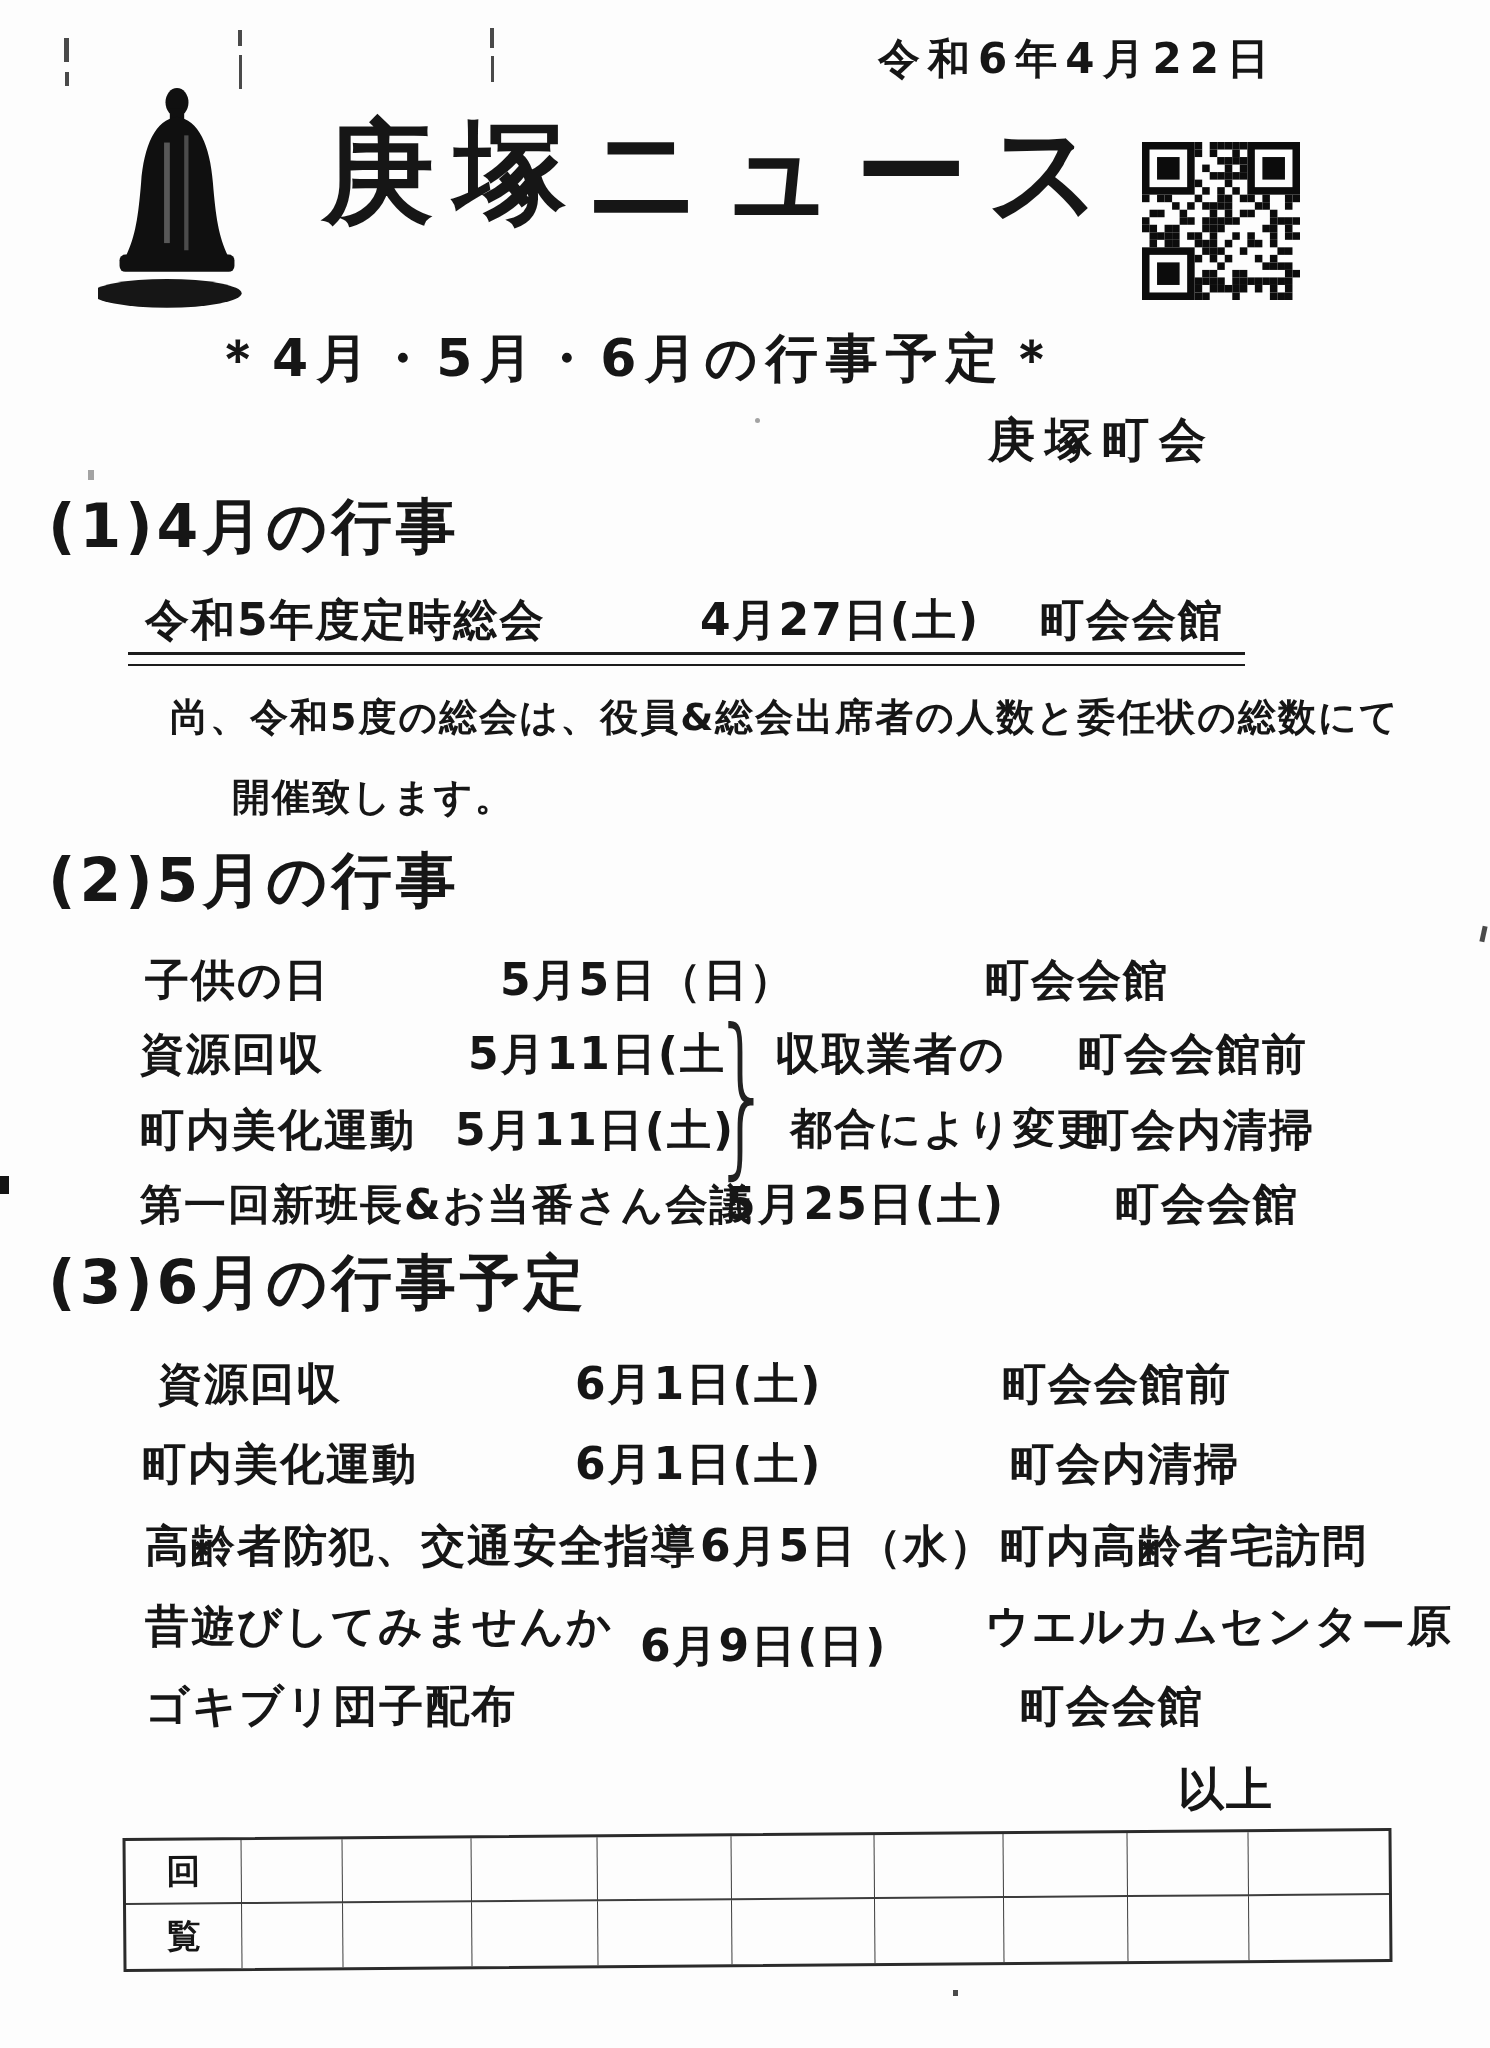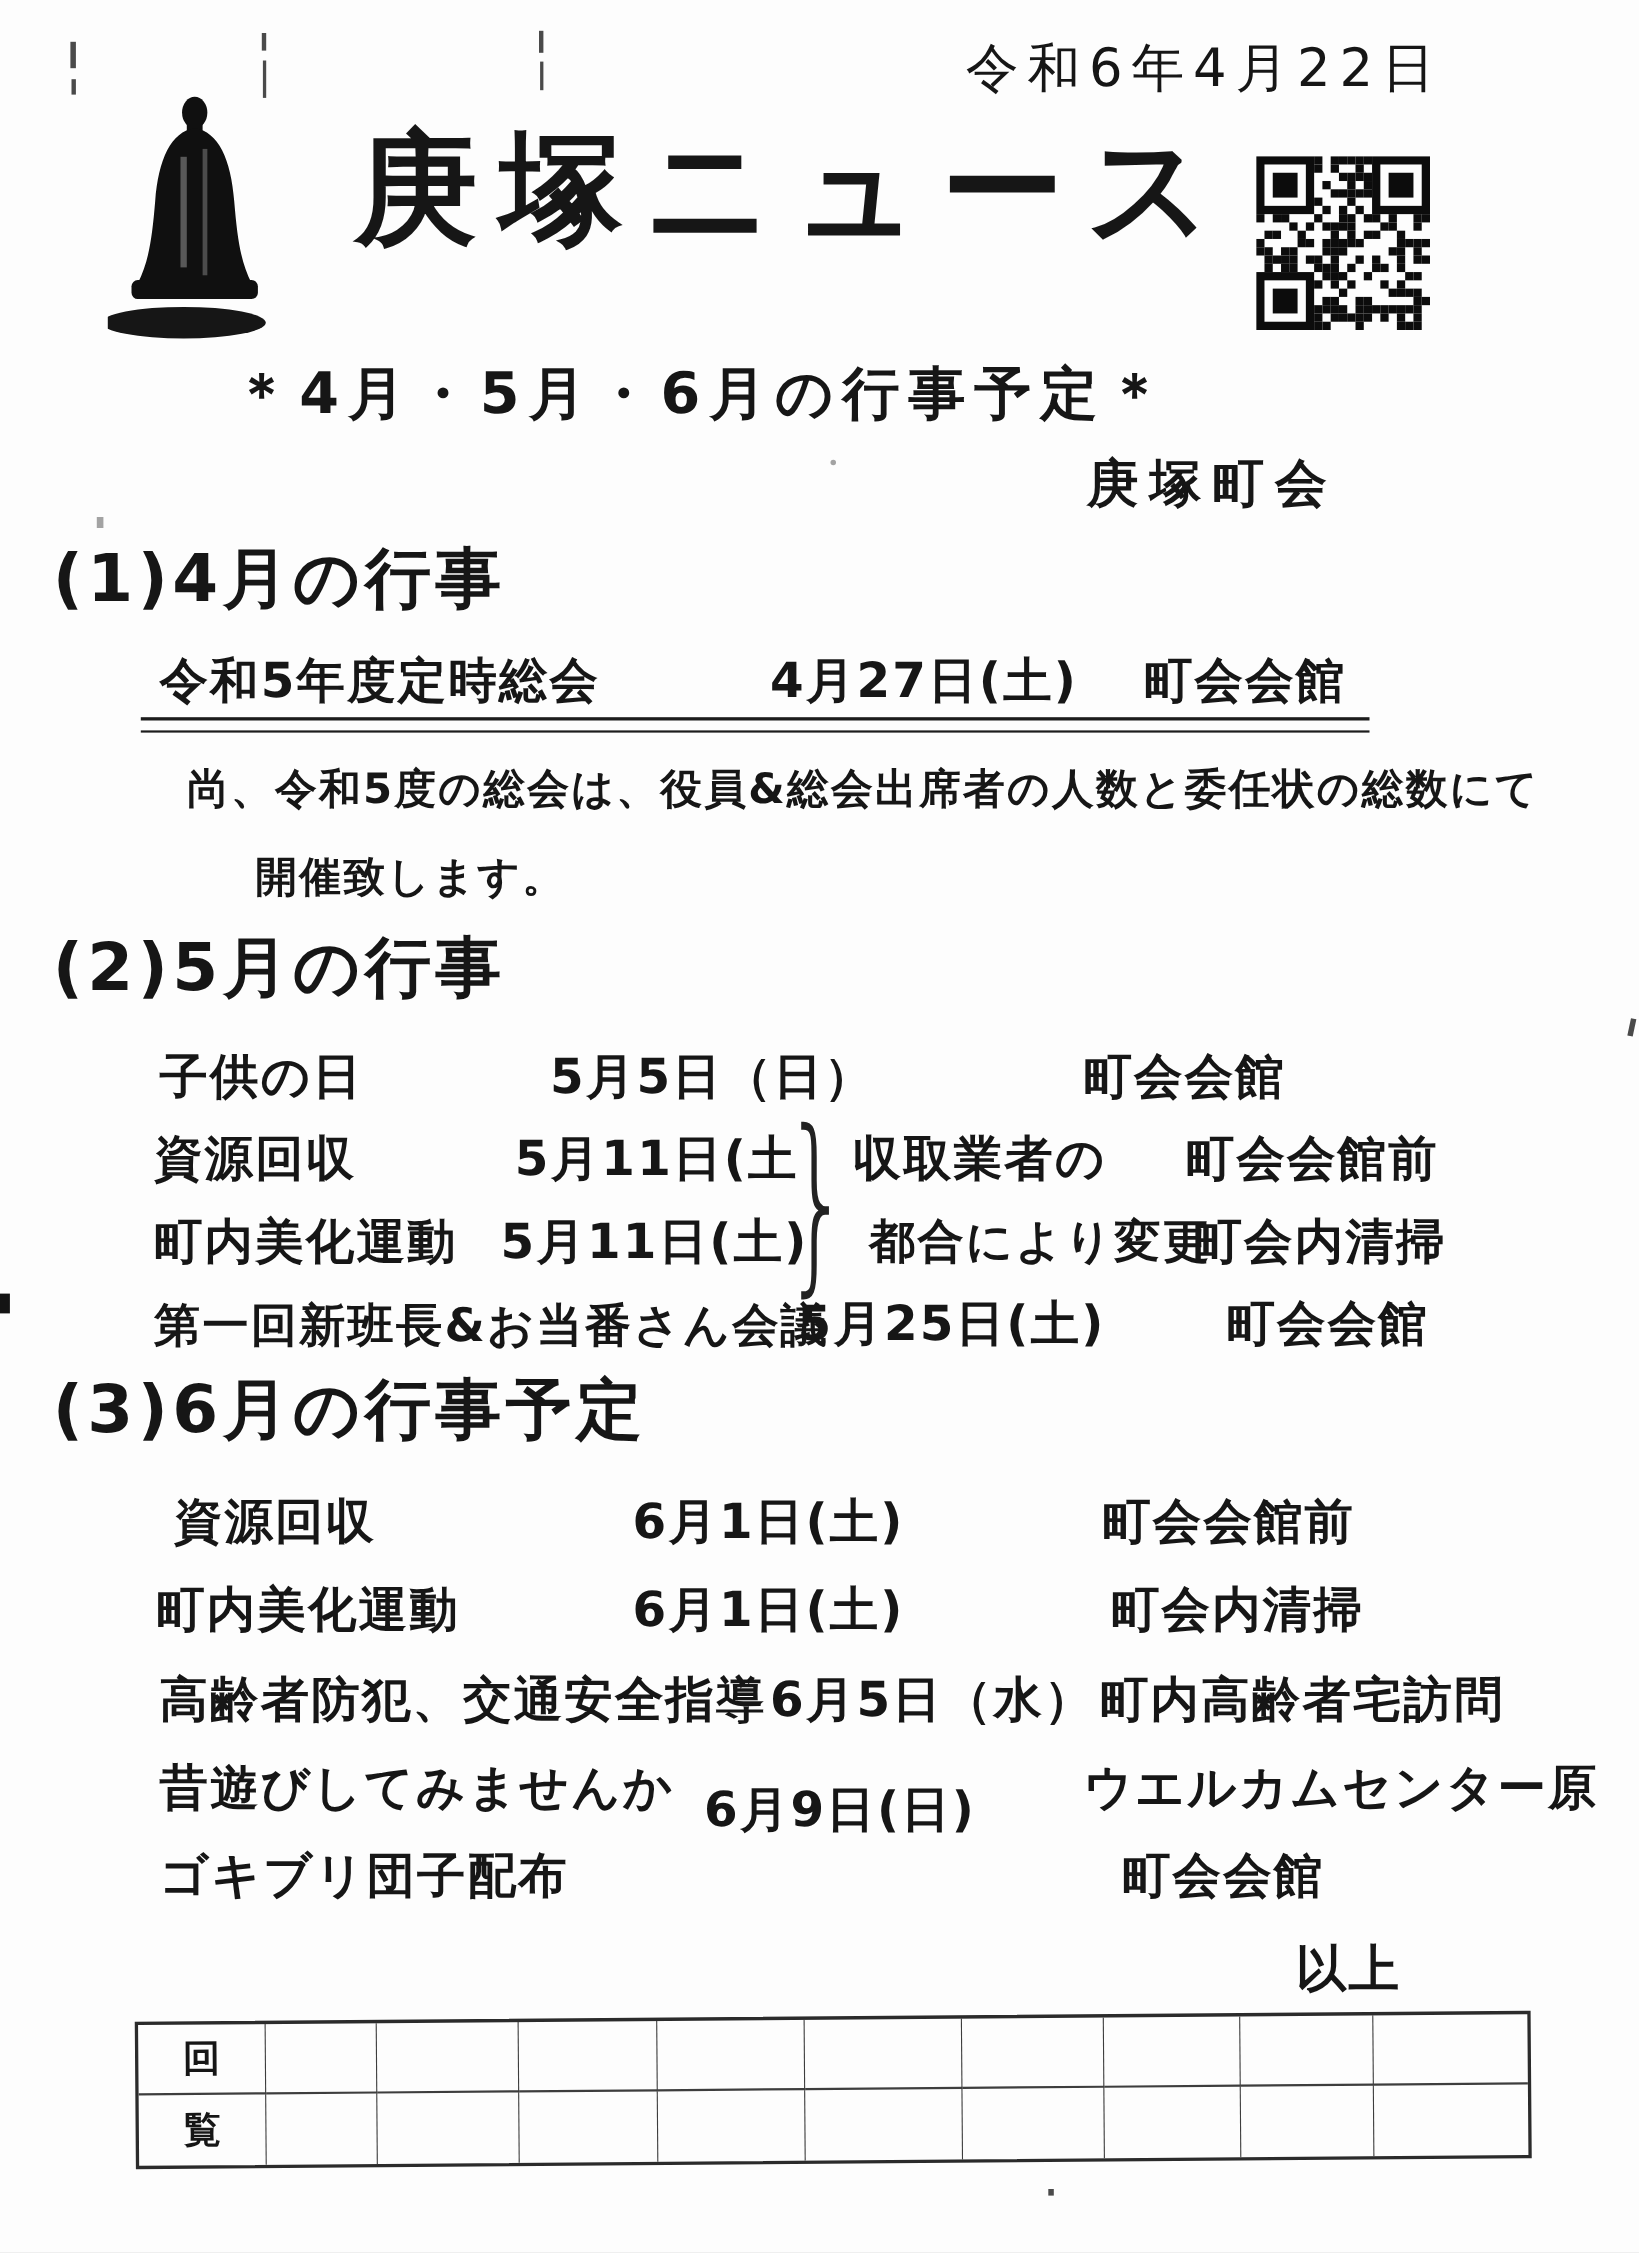--- a/index.html
+++ b/index.html
@@ -4,21 +4,21 @@
 <style>
   html,body{margin:0;padding:0;background:#d9d9d9;}
   .page{
     position:relative;width:1490px;height:2048px;margin:0 auto;
     background:#fdfdfd;color:#161616;
     font-family:"DejaVu Sans",sans-serif;overflow:hidden;
   }
   .abs{position:absolute;line-height:1;white-space:nowrap;}
   .artifact{position:absolute;background:#4a4a4a;}
   
-  .doc-date{left:878px;top:38px;font-size:48px;letter-spacing:8px;font-weight:400;}
+  .doc-date{left:878px;top:38px;font-size:42px;letter-spacing:8px;font-weight:700;}
   .doc-title{left:322px;top:116px;font-size:112px;font-weight:800;letter-spacing:20px;}
   .doc-subtitle{left:212px;top:332px;font-size:52px;font-weight:700;letter-spacing:8px;}
   .doc-org{left:988px;top:420px;font-size:47px;font-weight:700;letter-spacing:10px;font-family:Liberation Mono, monospace;}
   .sec-head{font-size:60px;font-weight:800;letter-spacing:4px;left:48px;}
   .ev{font-size:44px;font-weight:700;letter-spacing:2px;}
   .note{font-size:38px;font-weight:600;letter-spacing:2px;}
   .underline2{position:absolute;left:128px;top:652px;width:1117px;height:9px;
     border-top:3px solid #1c1c1c;border-bottom:2px solid #1c1c1c;}
   .brace{font-size:175px;font-weight:300;transform:scaleX(.55);transform-origin:left top;color:#222;}
   

